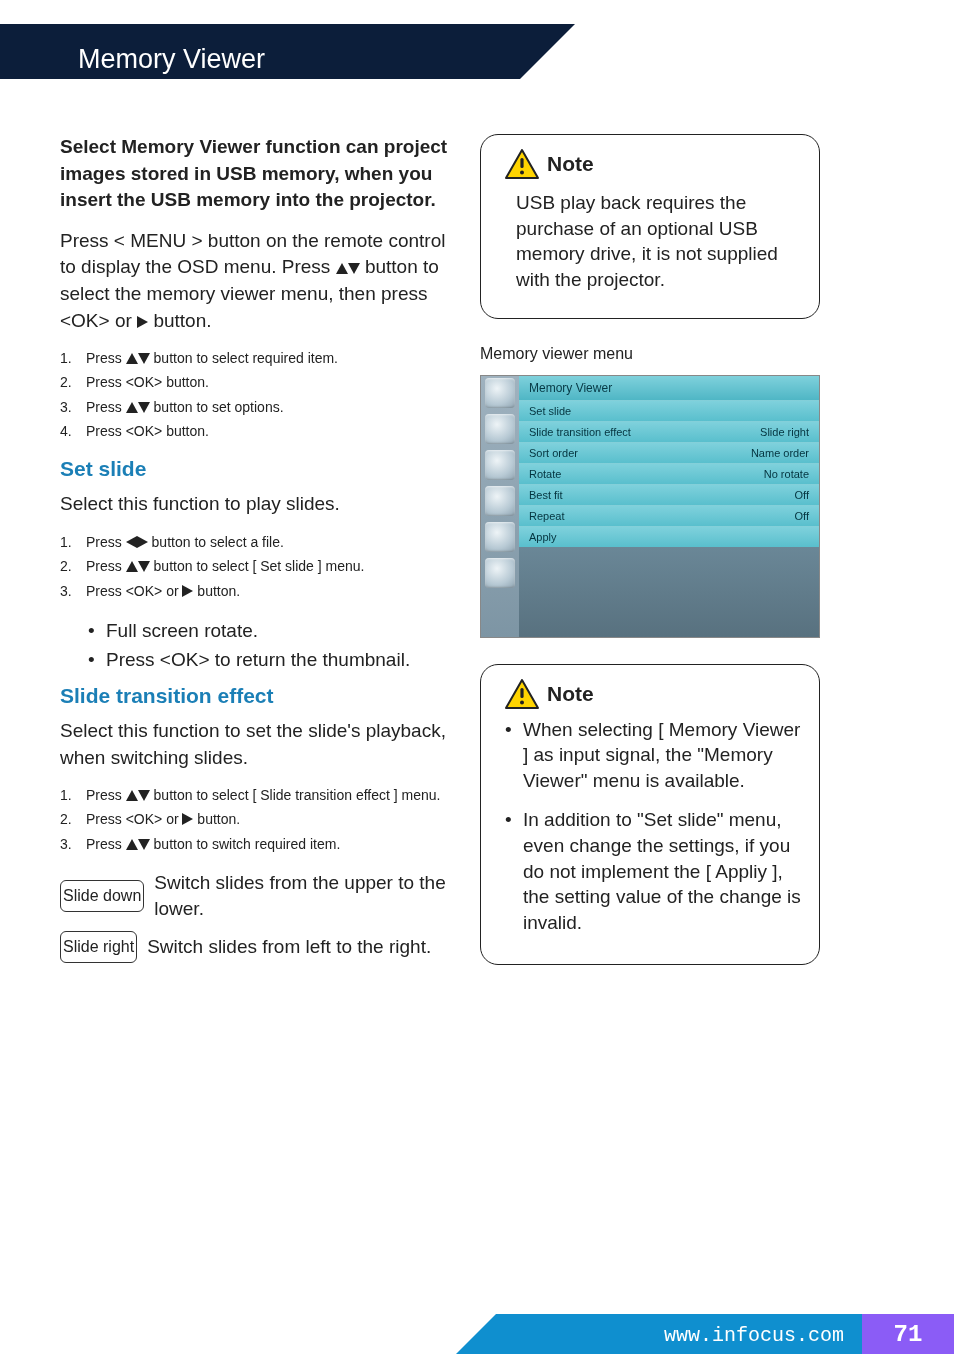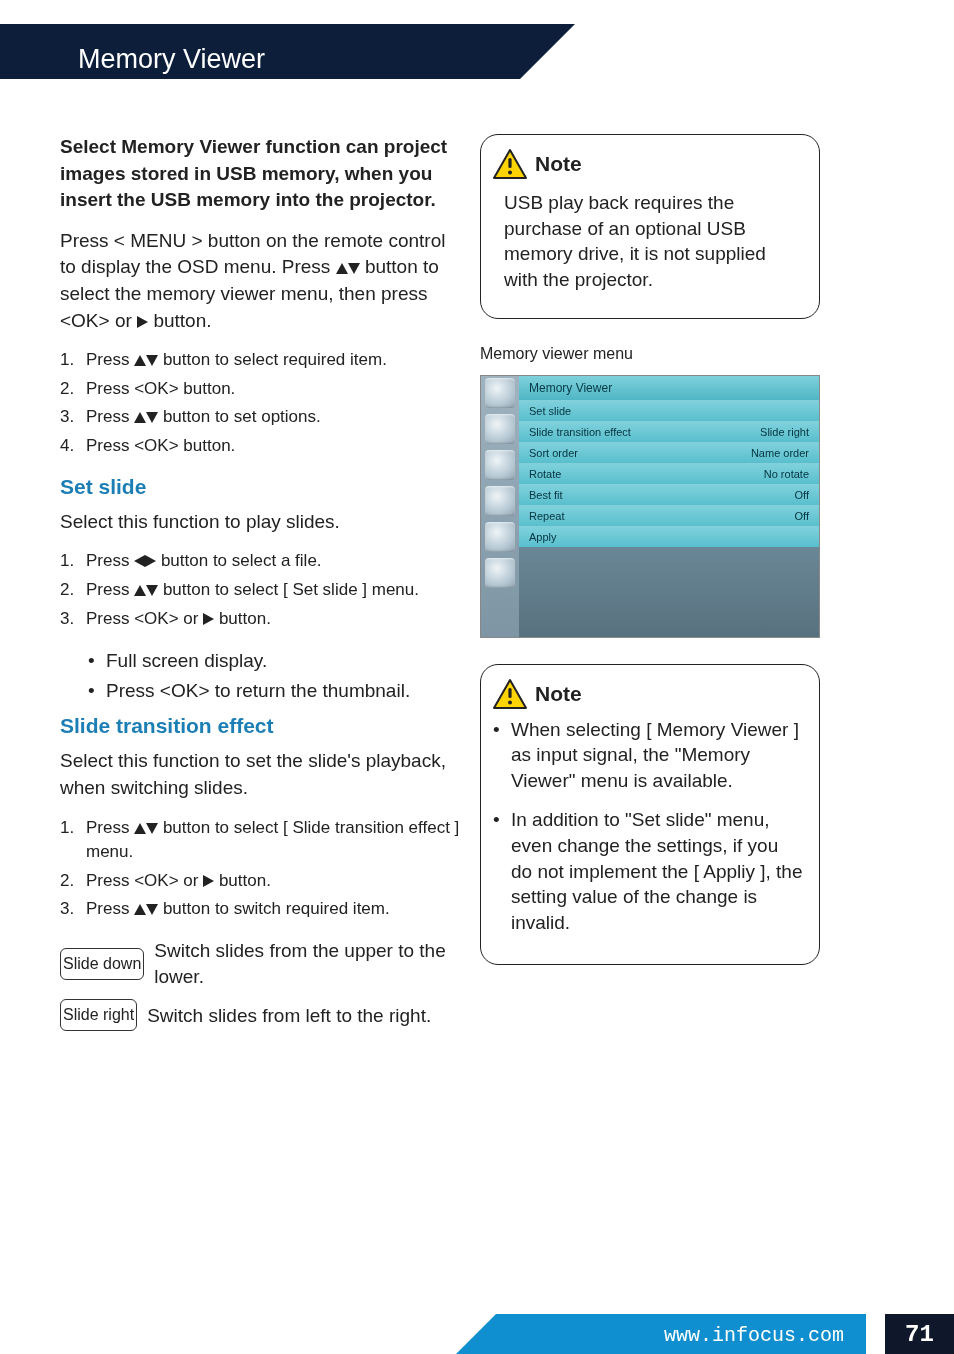--- a/index.html
+++ b/index.html
@@ -28,40 +28,40 @@
 
   .columns { display: flex; gap: 20px; margin-top: 40px; }
   .col { flex: 1 1 0; }
   .col-left { max-width: 400px; }
   .col-right { max-width: 340px; }
 
   p { font-size: 19px; line-height: 1.4; margin-bottom: 14px; }
   .intro { font-weight: 600; }
 
   ol { list-style: none; counter-reset: step; margin: 4px 0 16px 0; }
-  ol > li { counter-increment: step; font-size: 17px; line-height: 1.45; padding-left: 26px; position: relative; margin-bottom: 4px; }
+  ol > li { counter-increment: step; font-size: 14px; line-height: 1.45; padding-left: 26px; position: relative; margin-bottom: 4px; }
   ol > li::before { content: counter(step) "."; position: absolute; left: 0; }
   ul.bullets { list-style: none; margin: 4px 0 10px 28px; }
   ul.bullets > li { font-size: 19px; line-height: 1.45; padding-left: 18px; position: relative; margin-bottom: 2px; }
   ul.bullets > li::before { content: "•"; position: absolute; left: 0; }
 
   h3.sub { color: #1b7fb6; font-size: 21px; font-weight: 600; margin: 10px 0 10px 0; }
 
   .tri-up, .tri-down, .tri-left, .tri-right { display:inline-block; vertical-align: -1px; }
   .tri-up { width:0;height:0;border-left:6px solid transparent;border-right:6px solid transparent;border-bottom:11px solid #222; }
   .tri-down { width:0;height:0;border-left:6px solid transparent;border-right:6px solid transparent;border-top:11px solid #222; }
   .tri-left { width:0;height:0;border-top:6px solid transparent;border-bottom:6px solid transparent;border-right:11px solid #222; }
   .tri-right { width:0;height:0;border-top:6px solid transparent;border-bottom:6px solid transparent;border-left:11px solid #222; }
 
   .opt-table { display: flex; align-items: center; gap: 10px; margin-bottom: 10px; }
   .opt-box { border: 1px solid #333; border-radius: 6px; padding: 6px 2px; font-size: 16px; white-space: nowrap; }
   .opt-desc { font-size: 19px; line-height: 1.35; }
 
   
-  .note-box { border: 1.5px solid #222; border-radius: 18px; padding: 14px 16px 14px 12px; margin-bottom: 26px; }
+  .note-box { border: 1.5px solid #222; border-radius: 18px; padding: 14px 16px 14px 24px; margin-bottom: 26px; }
   .note-head { display: flex; align-items: center; gap: 8px; margin-bottom: 8px; }
   .note-title { font-weight: 700; font-size: 21px; }
   .warn-icon { width: 34px; height: 30px; }
   .note-box p { font-size: 19px; line-height: 1.35; margin: 11px; }
   .note-box ul { list-style: none; margin-top: 4px; }
   .note-box ul > li { font-size: 19px; line-height: 1.35; padding-left: 18px; position: relative; margin-bottom: 14px; }
   .note-box ul > li::before { content: "•"; position: absolute; left: 0; }
 
   h4.panel-title { font-size: 16px; font-weight: 400; margin: 6px 0 12px 0; }
 
@@ -75,21 +75,21 @@
   .menu-body-lower { height: 90px; background: linear-gradient(#6a8797,#58717f); }
 
   
   .footer { position: absolute; left:0; right:0; bottom:0; height: 50px; font-family: Liberation Mono, monospace; }
   .footer-blue {
     position:absolute; right:88px; bottom:0; height:40px; width:370px; background:#0f8fcf;
   }
   .footer-blue::before{
     content:""; position:absolute; left:-40px; top:0; border-bottom:40px solid #0f8fcf; border-left:40px solid transparent;
   }
-  .footer-orange { position:absolute; right:0; bottom:0; width:69px; height:40px; background:#0f172a; color:#fff; font-size:24px; font-weight:600; display:flex; align-items:center; justify-content:center;}
+  .footer-orange { position:absolute; right:0; bottom:0; width:92px; height:40px; background:#8b5cf6; color:#fff; font-size:24px; font-weight:600; display:flex; align-items:center; justify-content:center;}
   .footer-blue-text { position:absolute; right:110px; bottom:7px; color:#fff; font-size:20px; }
 
   .inline-text { display:inline; }
 </style>
 </head>
 <body>
 
 <div class="page">
 
   <div class="header-tab">
@@ -114,21 +114,21 @@
         </ol>
 
       <h3 class="sub">Set slide</h3>
       <p>Select this function to play slides.</p>
       <ol id="steps-setslide">
           <li><span>Press </span><span class="tri-left"></span><span class="tri-right"></span><span> button to select a file.</span></li>
           <li><span>Press </span><span class="tri-up"></span><span class="tri-down"></span><span> button to select [ Set slide ] menu.</span></li>
           <li><span>Press &lt;OK&gt; or </span><span class="tri-right"></span><span> button.</span></li>
         </ol>
       <ul class="bullets" id="setslide-sub">
-          <li>Full screen display.</li>
+          <li>Full screen rotate.</li>
           <li>Press &lt;OK&gt; to return the thumbnail.</li>
         </ul>
 
       <h3 class="sub">Slide transition effect</h3>
       <p>Select this function to set the slide's playback, when switching slides.</p>
       <ol id="steps-trans">
           <li><span>Press </span><span class="tri-up"></span><span class="tri-down"></span><span> button to select [ Slide transition effect ] menu.</span></li>
           <li><span>Press &lt;OK&gt; or </span><span class="tri-right"></span><span> button.</span></li>
           <li><span>Press </span><span class="tri-up"></span><span class="tri-down"></span><span> button to switch required item.</span></li>
         </ol>

